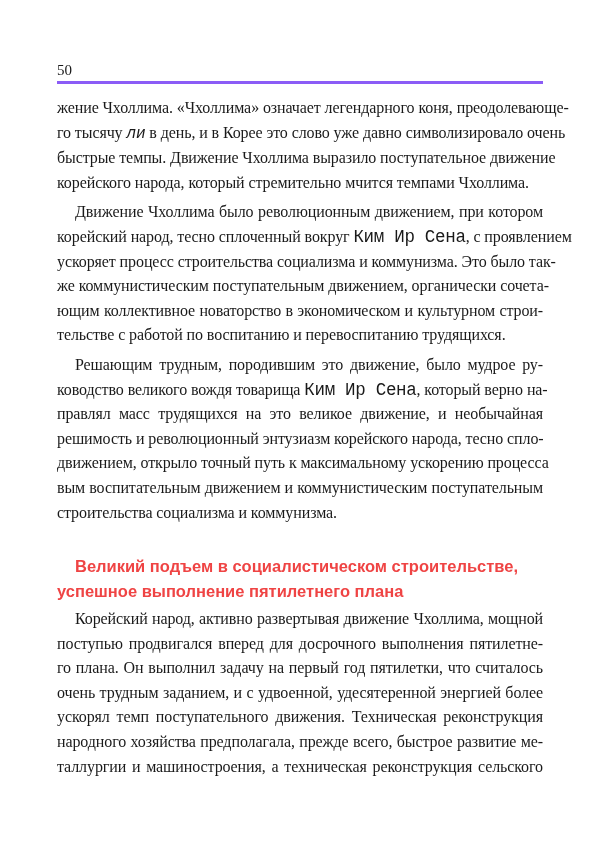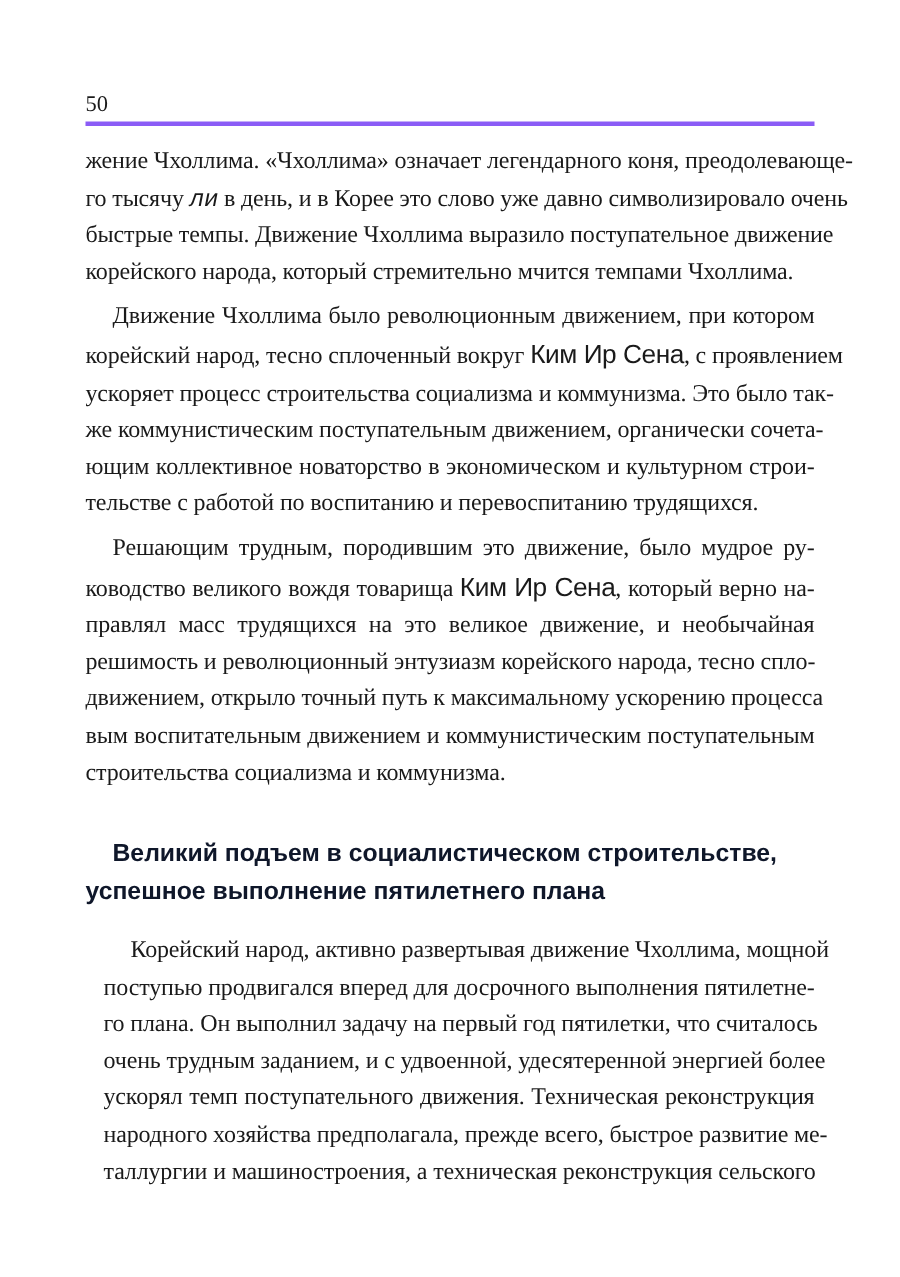--- a/index.html
+++ b/index.html
@@ -13,30 +13,30 @@
   .page-num { position: absolute; left: 0; top: 0; font-size: 15px; line-height: 17px; }
   .body { margin-top: 12px; }
   p {
     margin: 0; font-size: 16px; line-height: 24.6px; text-align: justify;
     hyphens: manual; letter-spacing: -0.1px;
   }
   p.indent { text-indent: 18px; }
   p + p { margin-top: 5px; }
   .line { display: block; text-align: justify; text-align-last: justify; white-space: nowrap; }
   .line.last { text-align-last: left; }
-  .name { font-size: 17.5px; font-family: Liberation Sans, sans-serif; font-weight: normal; letter-spacing: -0.3px; }
+  .name { font-size: 17.5px; font-family: Liberation Mono, monospace; font-weight: normal; letter-spacing: -0.3px; }
   .italic { font-style: italic; font-family: Liberation Mono, monospace; }
   .heading {
     font-family: "Liberation Sans", "DejaVu Sans", sans-serif;
     font-weight: bold; font-size: 16.5px; line-height: 24.5px;
-    margin-top: 29px; margin-bottom: 16px; color: #0f172a;
+    margin-top: 29px; margin-bottom: 4px; color: #ef4444;
   }
   .heading .h1 { display: block; padding-left: 18px; }
   .heading .h2 { display: block; }
-  .after-heading { margin-top: 0 !important; margin-left: 12px; }
+  .after-heading { margin-top: 0 !important; }
 </style>
 </head>
 <body>
 
 <div class="page">
   <div class="header">
     <span class="page-num">50</span>
   </div>
 
   <div class="body">

